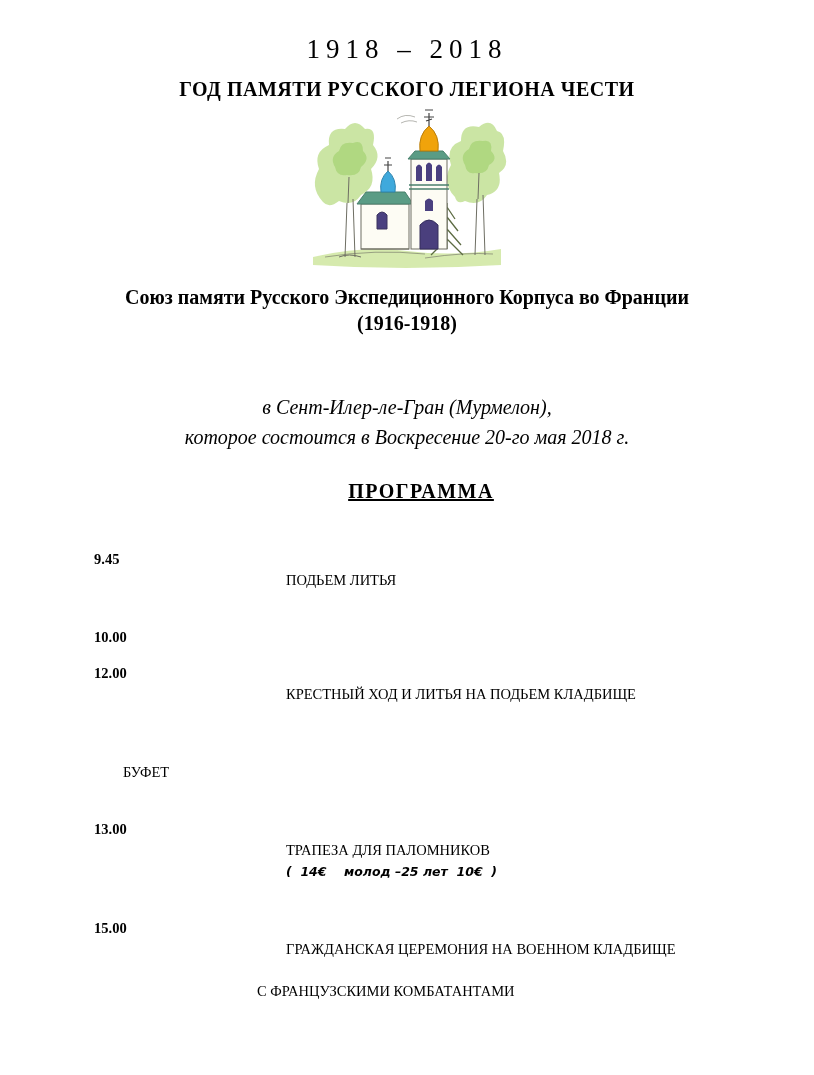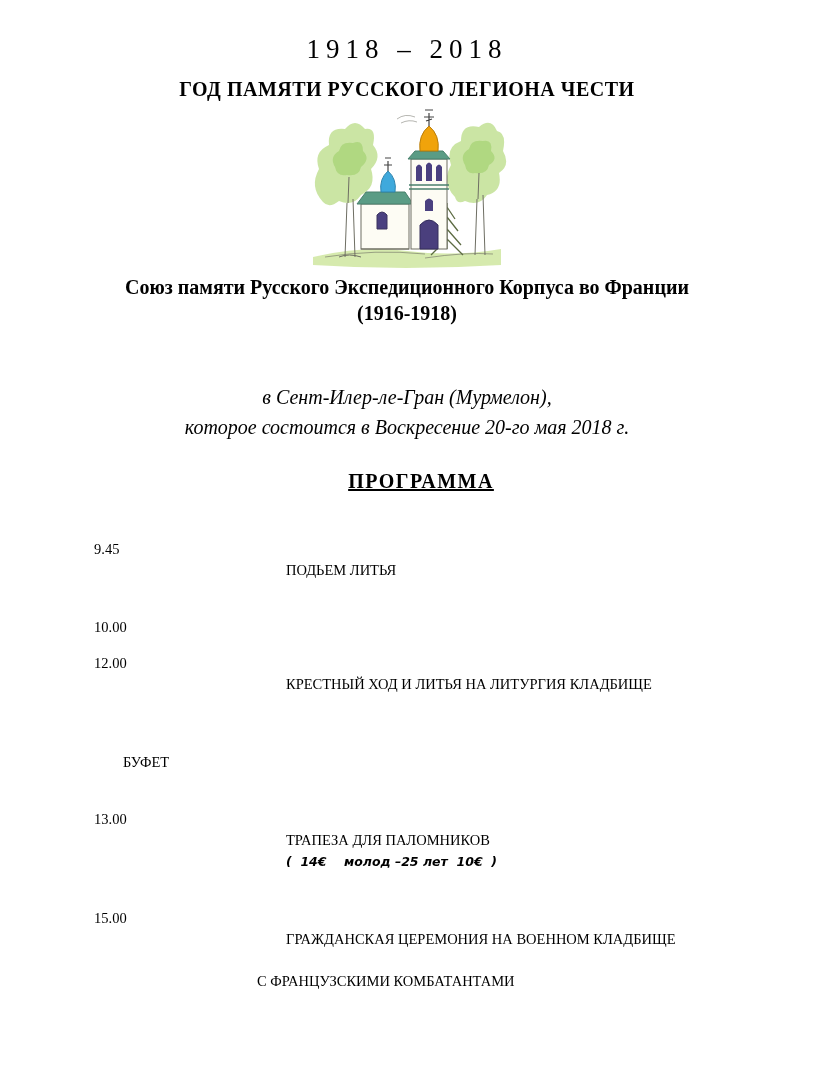--- a/index.html
+++ b/index.html
@@ -11,35 +11,35 @@
   .years {
     text-align:center; padding-top:34px; font-size:27px;
     letter-spacing:6px; white-space:pre-wrap;
   }
   .mem-title {
     text-align:center; margin-top:13px; font-size:20px; font-weight:bold;
     letter-spacing:0.5px;
   }
   .church-wrap { text-align:center; margin-top:6px; height:166px; }
   .union {
-    text-align:center; margin-top:1px; font-size:20px; font-weight:bold;
+    text-align:center; margin-top:11px; font-size:20px; font-weight:bold;
     line-height:1.3;
   }
   .invitation {
     text-align:center; margin-top:26px; font-size:20px; font-style:italic;
     line-height:1.5;
   }
   .prog-title-wrap { text-align:center; margin-top:28px;margin-left:28px; }
   .prog-title {
     display:inline-block; font-size:20px; font-weight:bold;
     text-decoration:underline; letter-spacing:1.5px;
   }
   .program { margin-top:46px; margin-left:62px; margin-right:40px; }
   .prog-row { display:flex; margin-bottom:15px; font-size:14.5px; line-height:21px; }
-  .prog-time { width:163px; flex-shrink:0; }
+  .prog-time { width:163px; flex-shrink:0;font-weight:bold; }
   .prog-activity { white-space:pre-wrap; }
   .price {
     font-family:"DejaVu Sans", sans-serif; font-style:italic; font-weight:bold;
     font-size:12.5px; white-space:pre-wrap;
   }
   .act-line2 { white-space:pre-wrap; }
   svg .sketch { stroke:#6e6e63; stroke-width:1; fill:none; }
 </style>
 </head>
 <body>
@@ -120,21 +120,21 @@
       </span>
     </div>
 
     <div class="prog-row">
       <span class="prog-time">10.00</span>
     </div>
 
     <div class="prog-row">
       <span class="prog-time">12.00</span>
       <span class="prog-activity">
-        <span>КРЕСТНЫЙ ХОД И ЛИТЬЯ НА ЛИТУРГИЯ КЛАДБИЩЕ</span>
+        <span>КРЕСТНЫЙ ХОД И ЛИТЬЯ НА ПОДЬЕМ КЛАДБИЩЕ</span>
       </span>
     </div>
 
     <div class="prog-row">
       <span class="prog-activity">
         <span>БУФЕТ</span>
       </span>
     </div>
 
     <div class="prog-row">

